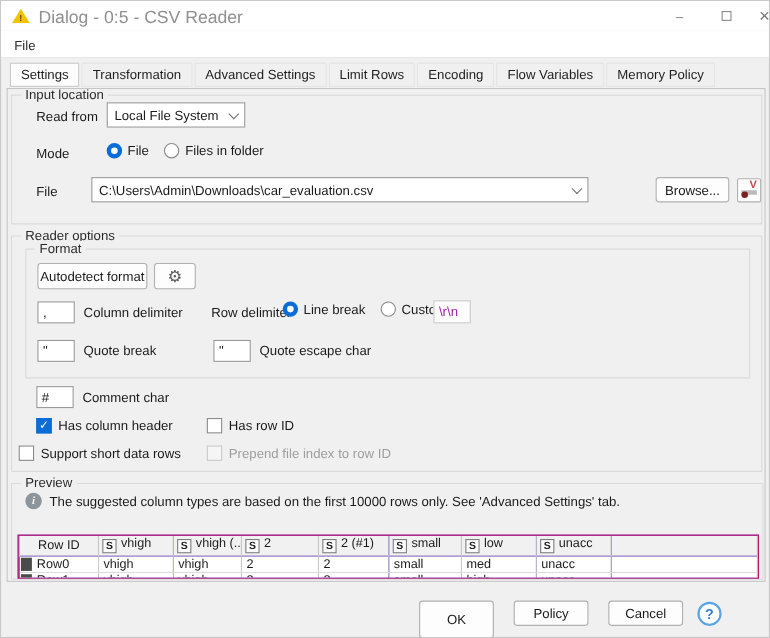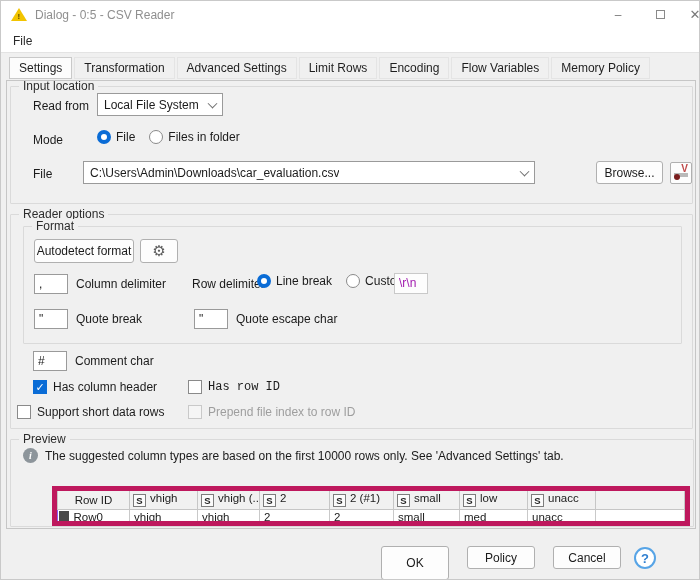--- a/index.html
+++ b/index.html
@@ -5,21 +5,21 @@
   * { margin:0; padding:0; box-sizing:border-box; }
   html,body { width:700px; height:580px; overflow:hidden; }
   body { font-family:"Liberation Sans", sans-serif; font-size:12px; color:#1b1b1b; background:#fff; }
   .dialog { position:relative; width:700px; height:580px; background:#f0f0f0; border:1px solid #c9c9c9; overflow:hidden; }
 
   
   .titlebar { position:absolute; left:0; top:0; width:100%; height:27px; background:#ffffff; }
   .title-icon { position:absolute; left:10px; top:7px; width:16px; height:13px; }
   .tri { position:absolute; left:0; top:0; width:0; height:0; border-left:8px solid transparent; border-right:8px solid transparent; border-bottom:13px solid #f2c400; }
   .tri-excl { position:absolute; left:6.5px; top:4px; font-size:8px; font-weight:bold; color:#5a4a00; }
-  .title-text { position:absolute; left:34px; top:7px; color:#8f8f8f; font-size:12px; }
+  .title-text { position:absolute; left:34px; top:7px; color:#8f8f8f; font-size:16px; }
   .win-btn { position:absolute; top:0; width:34px; height:27px; color:#7a7a7a; display:flex; align-items:center; justify-content:center; font-size:12px; }
   .wb-min { left:600px; }
   .wb-max { left:642px; }
   .wb-max .box { width:9px; height:9px; border:1px solid #8a8a8a; }
   .wb-close { left:682px; width:24px; font-size:13px; }
 
   
   .menubar { position:absolute; left:0; top:27px; width:100%; height:25px; background:#ffffff; border-bottom:1px solid #e3e3e3; }
   .menu-item { position:absolute; left:7px; top:5px; padding:1px 5px; color:#2a2a2a; }
 
@@ -54,21 +54,21 @@
 
   .cb-item { position:absolute; display:flex; align-items:center; gap:6px; white-space:nowrap; }
   .checkbox { width:14px; height:14px; flex:none; display:flex; align-items:center; justify-content:center; }
   .checkbox.checked { background:#0a6cd6; border:1px solid #0a6cd6; color:#fff; font-size:11px; line-height:11px; }
   .checkbox.unchecked { background:#fff; border:1px solid #8a8a8a; }
   .checkbox.discheck { background:#f5f5f5; border:1px solid #c9c9c9; }
 
   .info-icon { position:absolute; width:15px; height:15px; border-radius:50%; background:#8d959b; color:#fff; font-size:10px; font-weight:bold; display:flex; align-items:center; justify-content:center; font-family:"Liberation Serif", serif; font-style:italic; }
 
   
-  .ptable-wrap { position:absolute; overflow:hidden; border:5px solid #be185d; background:#8b5cf6;margin-left:36px; }
+  .ptable-wrap { position:absolute; overflow:hidden; border:1px solid #be185d; background:#8b5cf6; }
   table.ptable { border-collapse:collapse; table-layout:fixed; width:100%; }
   .ptable th { background:#f1f1f1; border:1px solid #c6c6c6; border-top:none; font-weight:normal; font-size:11.5px; height:18px; padding:0 3px; text-align:left; white-space:nowrap; overflow:hidden; }
   .ptable th.rowid-h { text-align:center; }
   .ptable td { background:#fff; border-right:1px solid #c9c9c9; border-bottom:1px solid #dcdcdc; font-size:11.5px; height:15px; padding:0 4px; white-space:nowrap; overflow:hidden; }
   .type-icon { display:inline-block; width:13px; height:13px; border:1px solid #7d7d7d; background:#fbfbfb; font-size:9.5px; font-weight:bold; text-align:center; line-height:12px; margin-right:4px; vertical-align:-2px; color:#222; }
   .rowid-cell { position:relative; padding-left:16px !important; }
   .row-marker { position:absolute; left:1px; top:1px; bottom:1px; width:10px; background:#4a4a4a; }
 
   
   .var-btn { position:absolute; width:22px; height:22px; background:#fdfdfd; border:1px solid #b0b0b0; border-radius:2px; }
@@ -182,21 +182,21 @@
 
       <div class="tfield" style="left:22px; top:136px; width:34px; height:20px;">#</div>
       <span class="lbl" style="left:64px; top:139px;">Comment char</span>
 
       <div class="cb-item" style="left:22px; top:165px;">
           <span class="checkbox checked">✓</span>
           <span class="lbl" style="position: static;">Has column header</span>
         </div>
       <div class="cb-item" style="left:177px; top:165px;">
           <span class="checkbox unchecked"></span>
-          <span class="lbl" style="position: static; font-family: Liberation Mono, monospace;">Has row ID</span>
+          <span class="lbl" style="position: static;">Has row ID</span>
         </div>
       <div class="cb-item" style="left:6px; top:190px;">
           <span class="checkbox unchecked"></span>
           <span class="lbl" style="position: static;">Support short data rows</span>
         </div>
       <div class="cb-item" style="left:177px; top:190px;">
           <span class="checkbox discheck"></span>
           <span class="lbl disabled" style="position: static;">Prepend file index to row ID</span>
         </div>
     </div>

